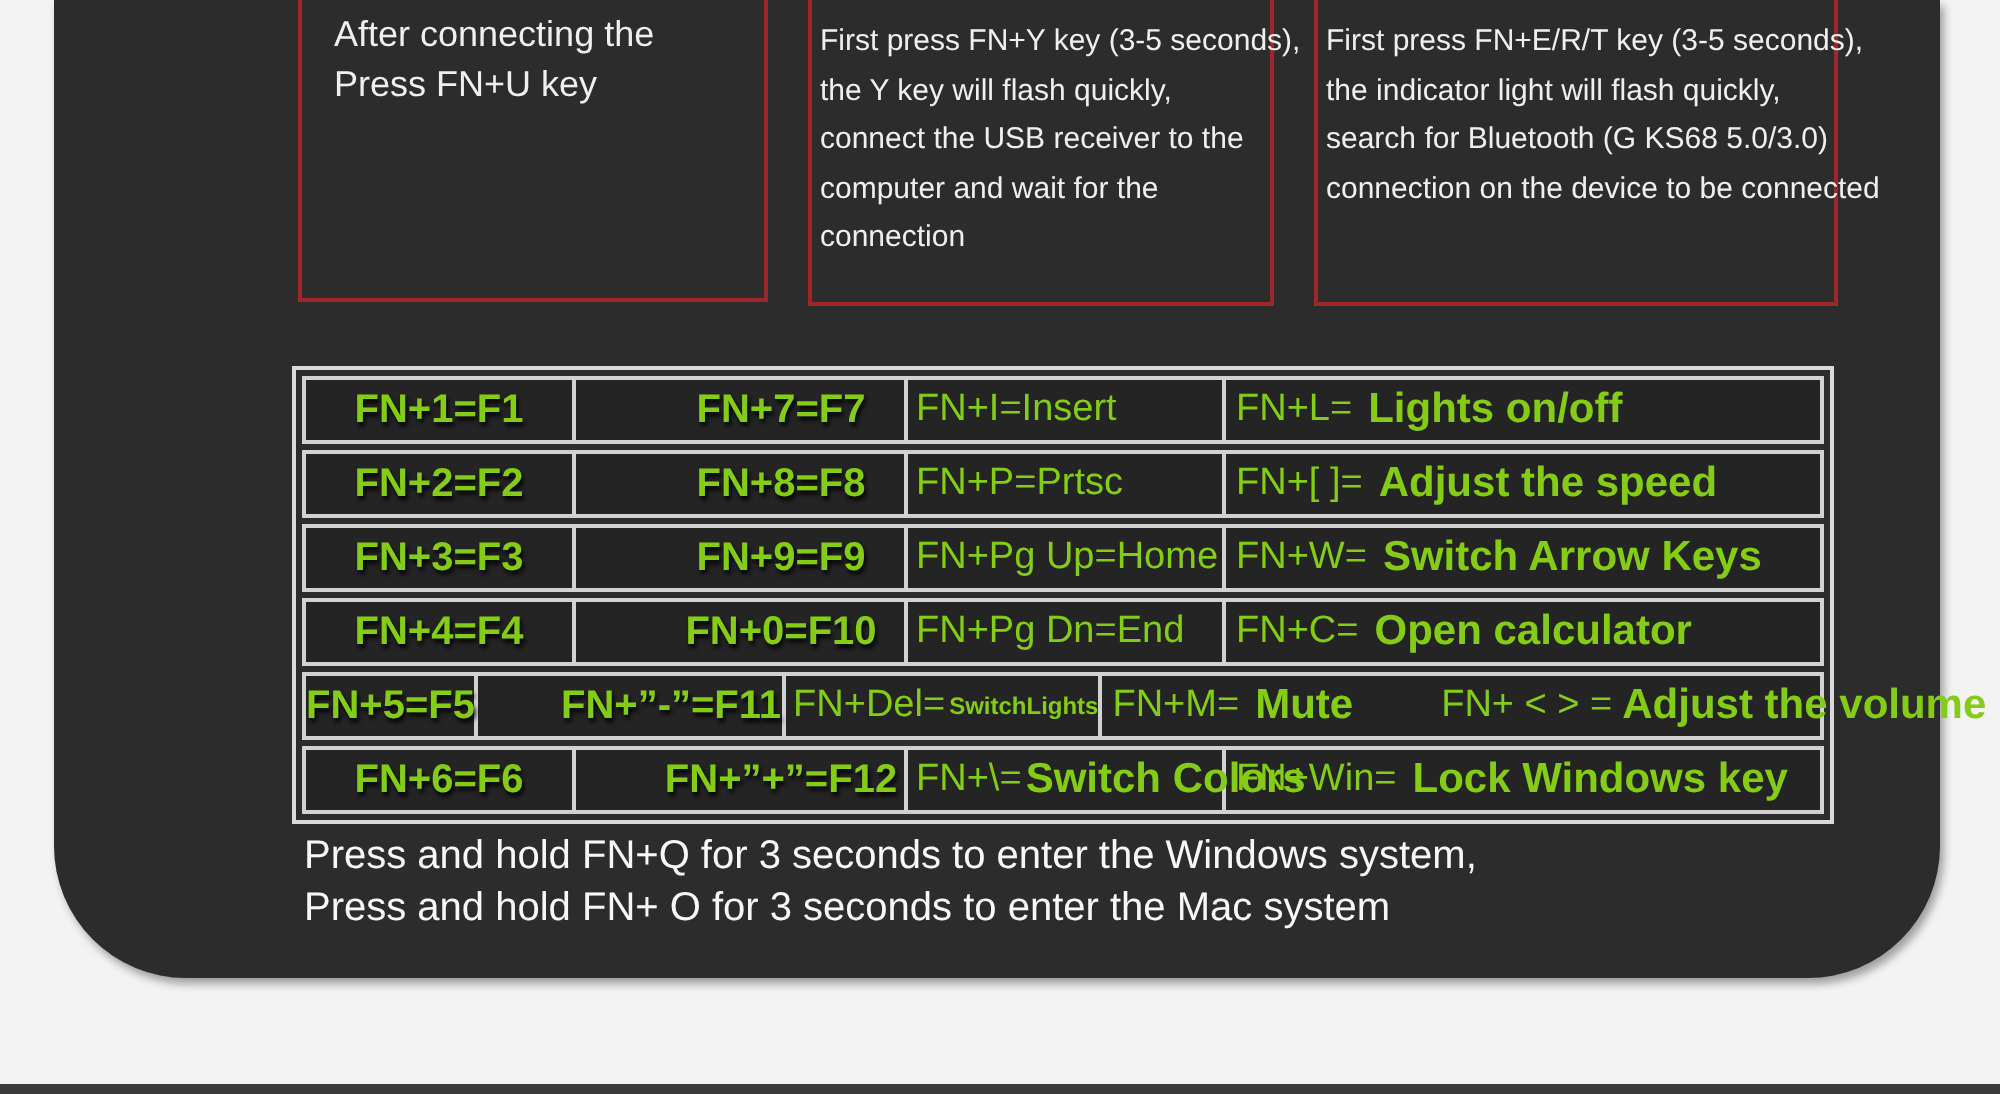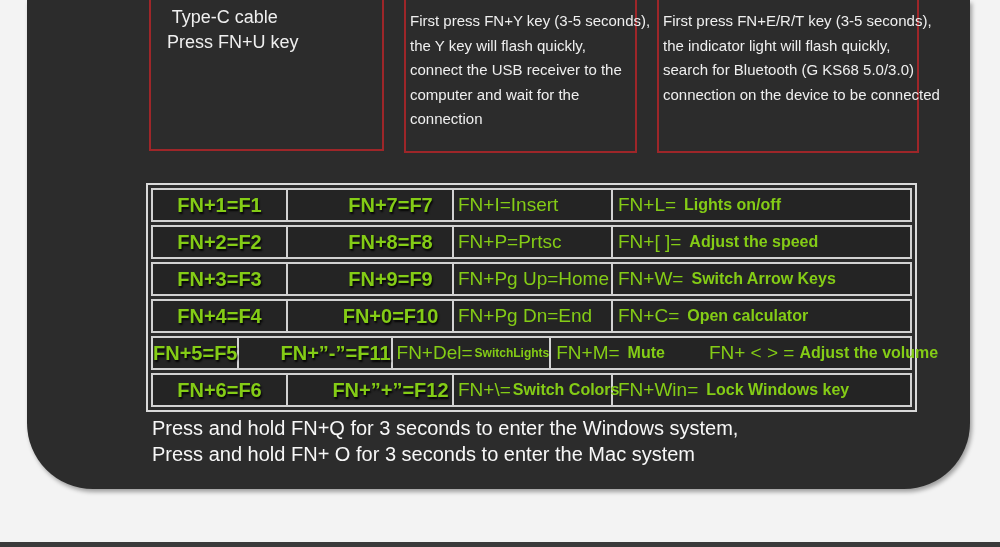--- a/index.html
+++ b/index.html
@@ -29,21 +29,21 @@
   .cell{box-sizing:border-box;display:flex;align-items:center;border-right:2px solid #d2d2d2;
         overflow:visible;}
   .cell:last-child{border-right:none;flex:1;}
   .c0{width:135px;justify-content:center;font-weight:bold;font-size:20px;
       text-shadow:1px 2px 2px rgba(0,0,0,0.9);}
   .c1{width:166px;justify-content:center;font-weight:bold;font-size:20px;
       text-shadow:1px 2px 2px rgba(0,0,0,0.9);padding-left:41px;}
   .c2{width:159px;padding-left:4px;font-size:19px;font-weight:400;}
   .c3{padding-left:5px;font-size:19px;font-weight:400;white-space:nowrap;position:relative;z-index:2;}
   .fnkey{font-size:19px;font-weight:400;white-space:pre;}
-  .fnlabel{font-size:16px;font-weight:600;margin-left:8px;white-space:pre;}
+  .fnlabel{font-size:21px;font-weight:600;margin-left:8px;white-space:pre;}
   .fnlabel.tight{margin-left:2px;}
   .stack{display:flex;align-items:center;margin-left:2px;
          font-size:12px;line-height:14px;font-weight:600;}
   .vol-key{margin-left:44px;}
   .vol-label{margin-left:5px;}
 
   
   .footer-note{position:absolute;left:125px;top:416px;color:#f7f7f7;font-size:20px;
                line-height:25.5px;}
 
@@ -51,21 +51,21 @@
   .bottom-strip{position:absolute;left:0;bottom:0;width:100%;height:5px;background:#3a3a3a;}
 </style>
 </head>
 <body>
 
 <div class="screen">
 
   <div class="panel">
 
     <div class="redbox box1">
-      <div class="line"> Type-C cable</div>
+      <div class="line">After connecting the</div>
       <div class="line">Press FN+U key</div>
     </div>
 
     <div class="redbox box2">
       <div class="line">First press FN+Y key (3-5 seconds),</div>
       <div class="line">the Y key will flash quickly,</div>
       <div class="line">connect the USB receiver to the</div>
       <div class="line">computer and wait for the</div>
       <div class="line">connection</div>
     </div>

